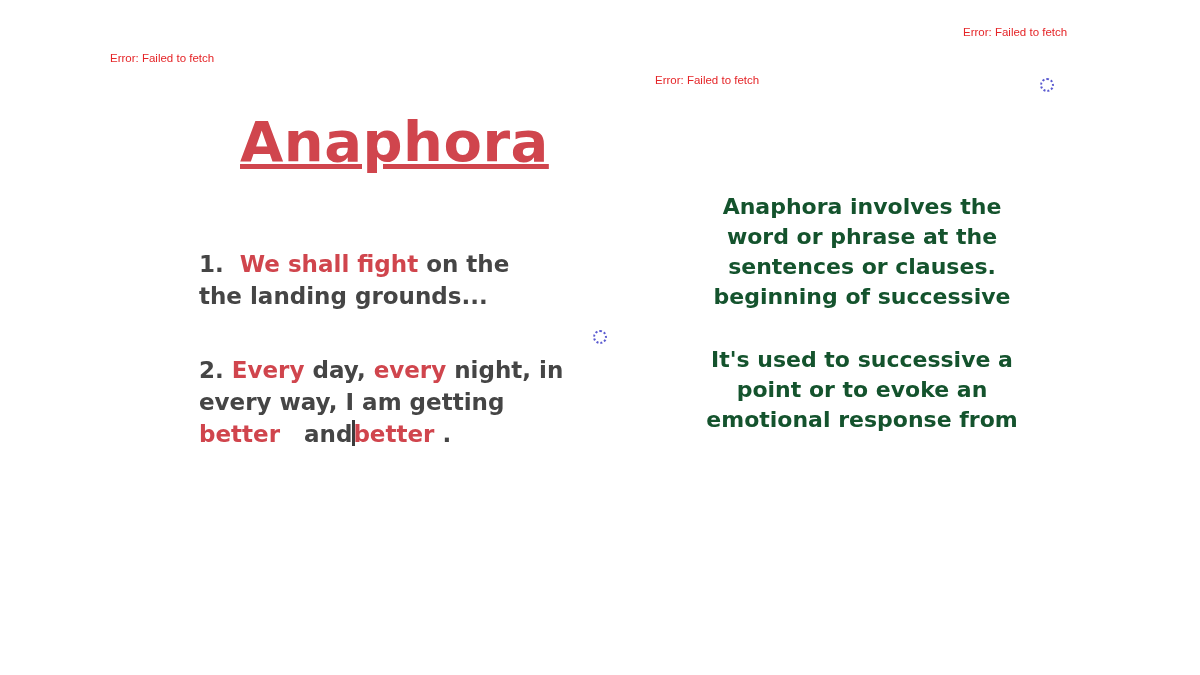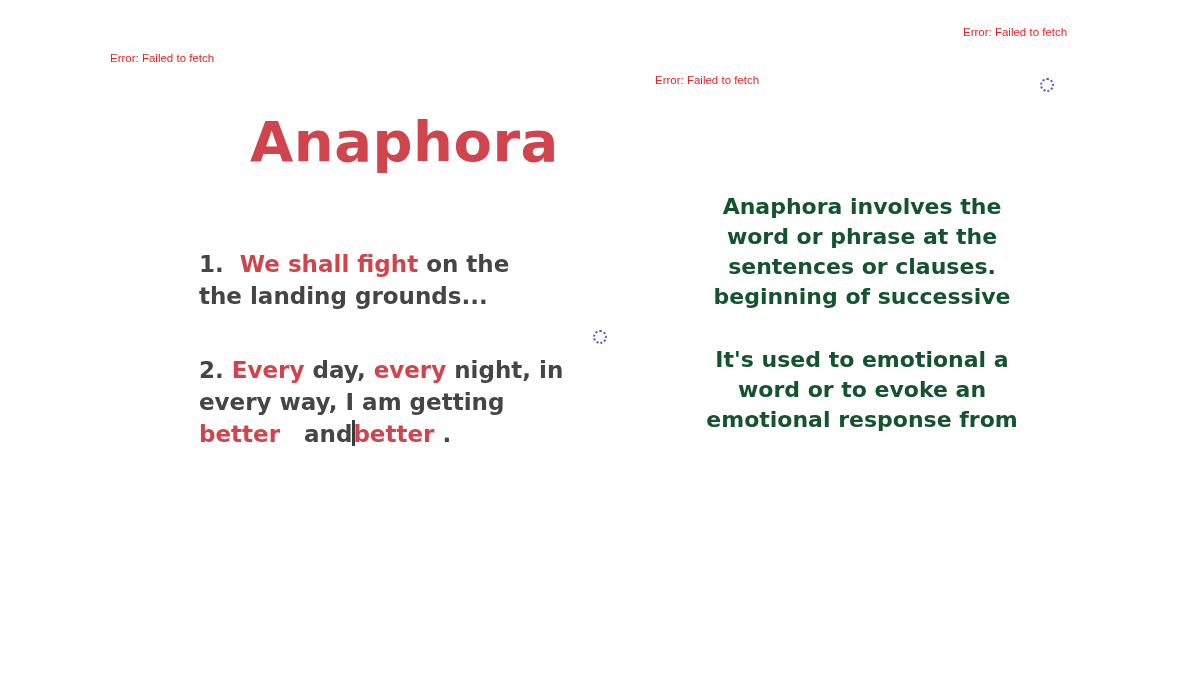--- a/index.html
+++ b/index.html
@@ -34,28 +34,29 @@
     border: 2px dotted var(--spinner-blue, #5a5ad0);
     animation: spin 1.2s linear infinite;
   }
   .spinner-1 { left: 1040px; top: 78px; }
   .spinner-2 { left: 593px; top: 330px; }
   @keyframes spin { to { transform: rotate(360deg); } }
 
   
   .slide-title {
     position: absolute;
-    left: 250px;
+    left: 240px;
     top: 110px;
     font-size: 56px;
     line-height: 64px;
     font-weight: 800;
     letter-spacing: 0.5px;
     color: var(--accent-red, #d0454d);
     white-space: nowrap;
+    text-decoration: underline;
   }
 
   
   .examples {
     position: absolute;
     left: 199px;
     top: 248px;
     font-size: 23px;
     font-weight: 700;
     color: var(--dark-text, #454545);
@@ -126,19 +127,19 @@
   </div>
 
   <div class="explanation">
     <div class="para-1">
       <div class="exp-line">Anaphora involves the</div>
       <div class="exp-line">word or phrase at the</div>
       <div class="exp-line">sentences or clauses.</div>
       <div class="exp-line">beginning of successive</div>
     </div>
     <div class="para-2">
-      <div class="exp-line">It's used to emotional a</div>
-      <div class="exp-line">word or to evoke an</div>
+      <div class="exp-line">It's used to successive a</div>
+      <div class="exp-line">point or to evoke an</div>
       <div class="exp-line">emotional response from</div>
     </div>
   </div>
 
 </div>
 
 </body></html>

